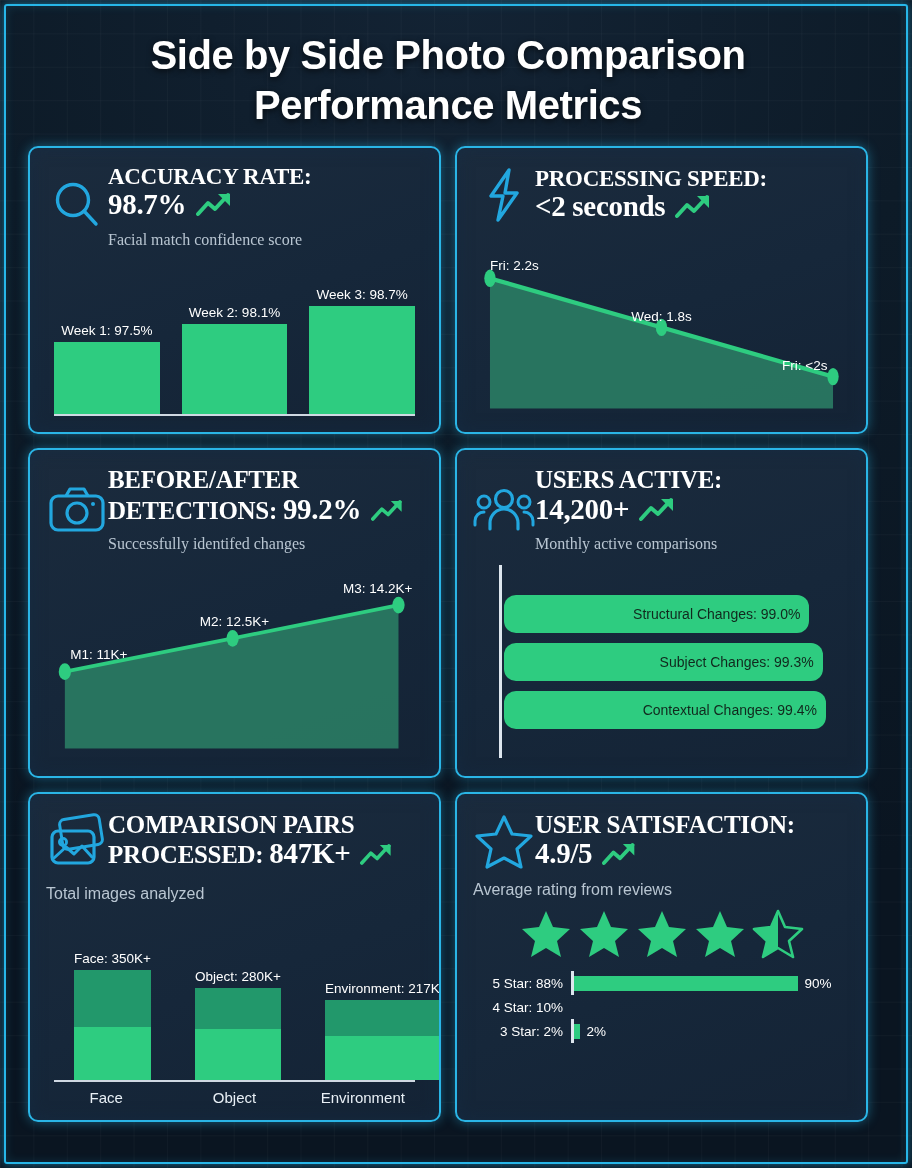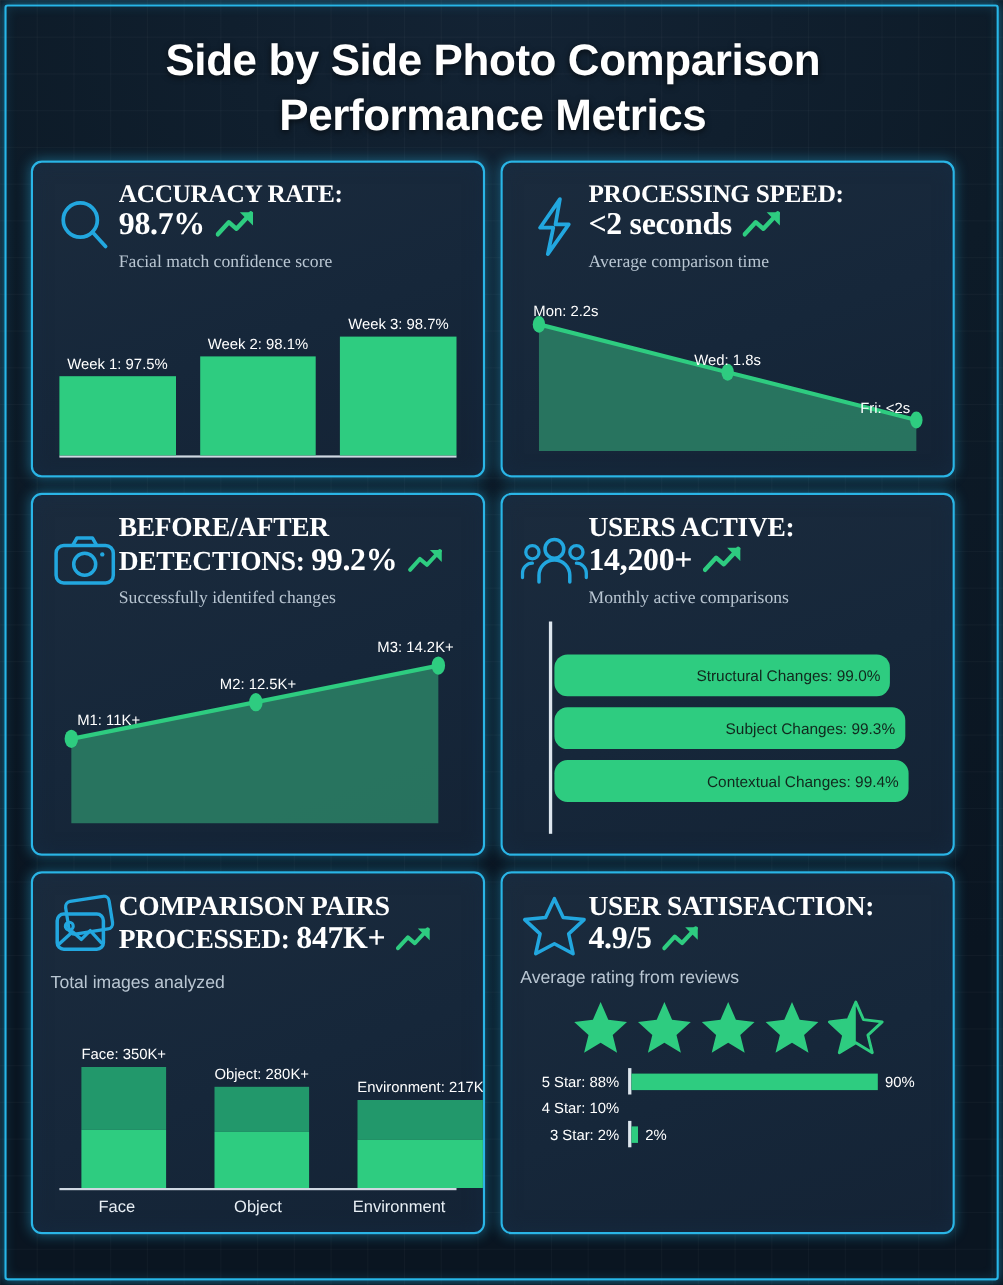--- a/index.html
+++ b/index.html
@@ -291,35 +291,34 @@
           <div class="headline">
             <span>PROCESSING SPEED:</span><br>
             <span class="val">&lt;2 seconds</span>
             <span class="arrow">
               <svg width="40" height="26" viewBox="0 0 40 26">
                   <path d="M2 23 L12 12 L19 18 L32 4" stroke="#2ecc80" stroke-width="4" fill="none" stroke-linecap="round" stroke-linejoin="round"></path>
                   <path d="M22 3 L34 3 L34 15 Z" fill="#2ecc80"></path>
                 </svg>
             </span>
           </div>
-          <div class="subtitle">Average comparison time</div>
         </div>
       </div>
       <div class="chart">
         <div class="area-chart">
           <svg viewBox="0 0 400 130" preserveAspectRatio="none">
             <polygon points="18,32 200,66 382,100 382,122 18,122" fill="#2a7b63" opacity="0.92"></polygon>
             <polyline points="18,32 200,66 382,100" fill="none" stroke="#2ecc80" stroke-width="3" stroke-linejoin="round"></polyline>
           </svg>
           <svg viewBox="0 0 400 130" preserveAspectRatio="none" style="pointer-events:none">
             <circle cx="18" cy="32" r="6" fill="#2ecc80"></circle>
             <circle cx="200" cy="66" r="6" fill="#2ecc80"></circle>
             <circle cx="382" cy="100" r="6" fill="#2ecc80"></circle>
           </svg>
-          <div class="pt-label" style="left:11%;top:22%">Mon: 2.2s</div>
+          <div class="pt-label" style="left:11%;top:22%">Fri: 2.2s</div>
           <div class="pt-label" style="left:50%;top:49%">Wed: 1.8s</div>
           <div class="pt-label" style="left:88%;top:75%">Fri: &lt;2s</div>
         </div>
       </div>
     </div>
 
     <div class="card c3">
       <div class="card-head">
         <div class="card-icon">
           <svg width="60" height="52" viewBox="0 0 60 52" fill="none">

